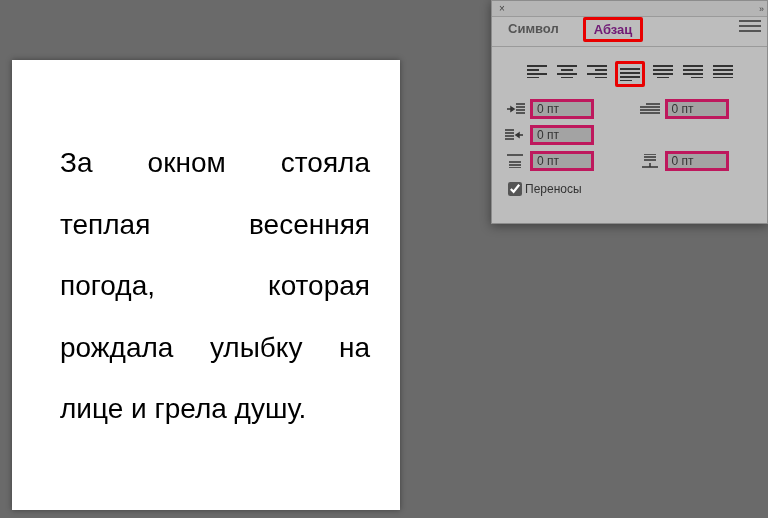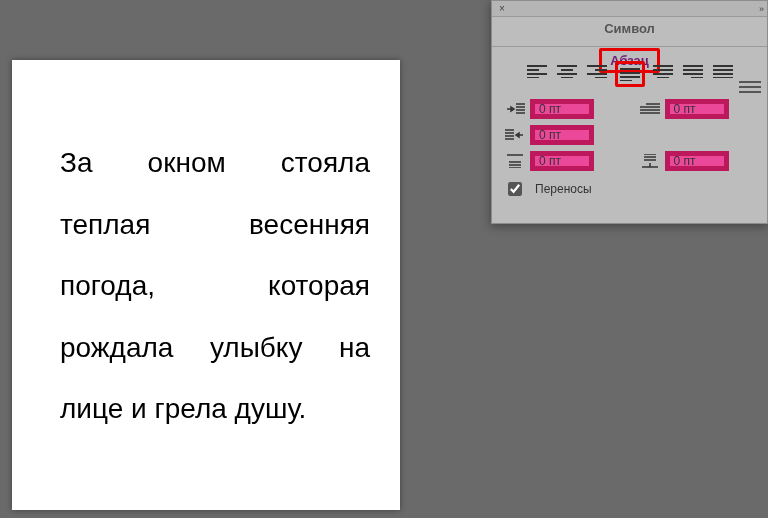--- a/index.html
+++ b/index.html
@@ -60,26 +60,25 @@
   .panel-titlebar .spacer { flex: 1; }
   .panel-titlebar .collapse {
     cursor: pointer;
     width: 16px;
     text-align: right;
     font-size: 9px;
     letter-spacing: -1px;
   }
   .tabs {
     display: flex;
-    align-items: center;
+    align-items: flex-start;
     height: 30px;
     border-bottom: 1px solid #9a9a9a;
     padding: 0 6px;
-    gap: 8px;
-    flex-direction: column;
+    gap: 14px;
   }
   .tab {
     padding: 4px 10px;
     font-size: 13px;
     font-weight: bold;
     color: #555;
     cursor: pointer;
     border-radius: 2px 2px 0 0;
   }
   .tab.active {
@@ -145,29 +144,29 @@
     display: flex;
     align-items: center;
     justify-content: center;
   }
   .field-icon svg { display:block; }
   .field input {
     width: 64px;
     height: 20px;
     font-size: 12px;
     padding: 0 4px;
-    border: 5px solid #be185d;
-    background: #ec4899;
+    border: 3px solid #be185d;
+    background: #a3a3a3;
     color: #333;
   }
   .hyphen-row {
     padding: 8px 12px 0 12px;
     display: flex;
     align-items: center;
-    gap: 10px;
+    gap: 0;
     font-size: 12px;
     color: #333;
   }
   .hyphen-row input[type=checkbox]{
     width: 14px;
     height: 14px;
     accent-color: #555;
   }
 </style>
 </head>

